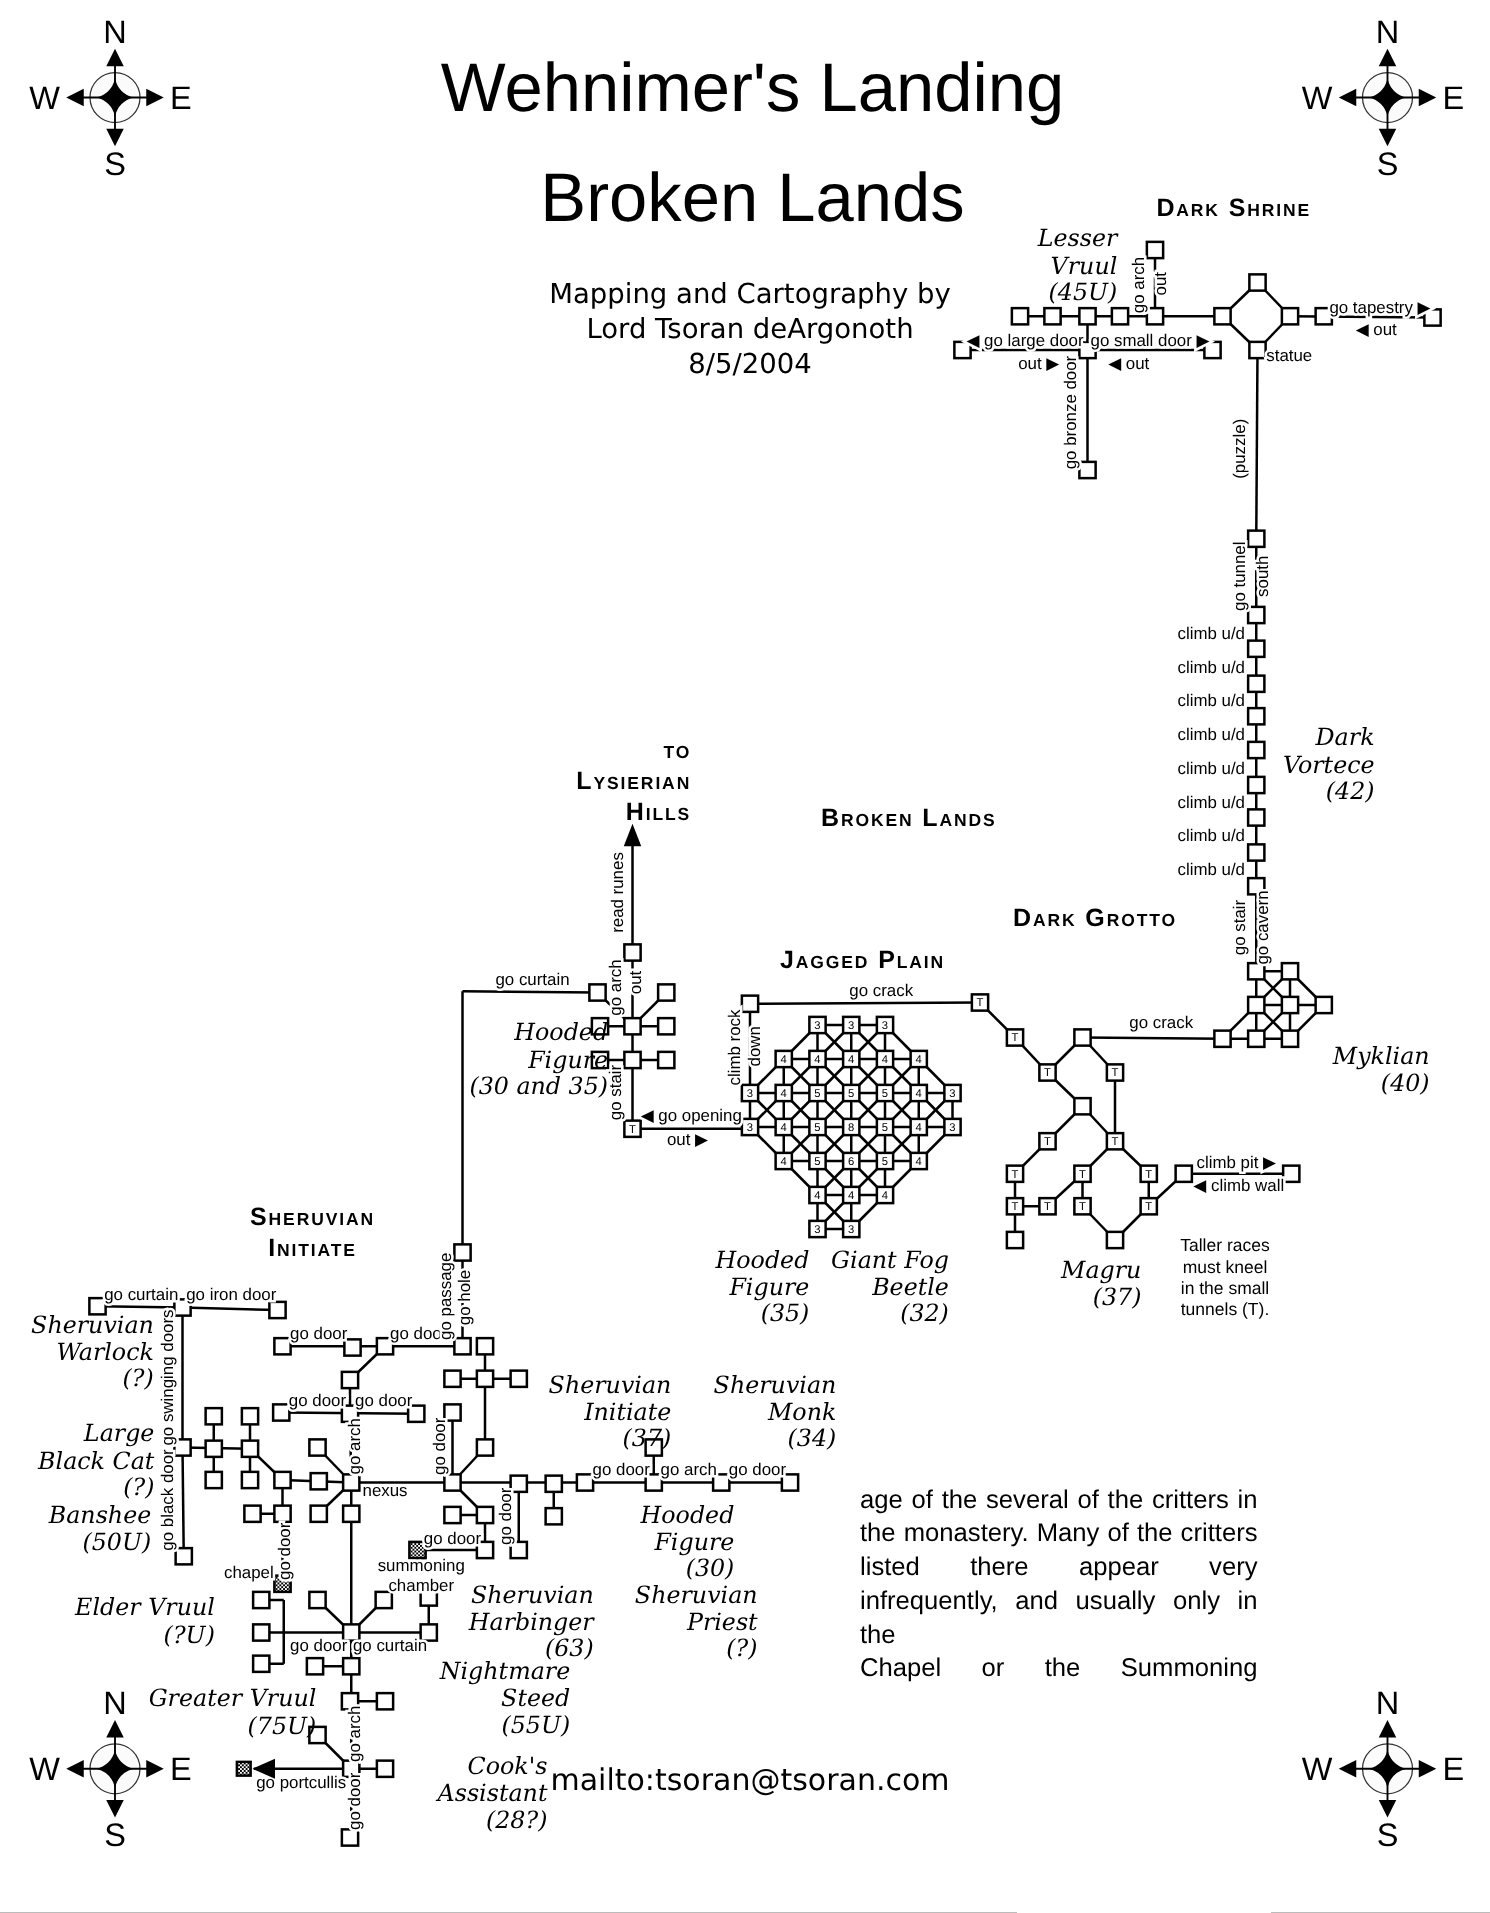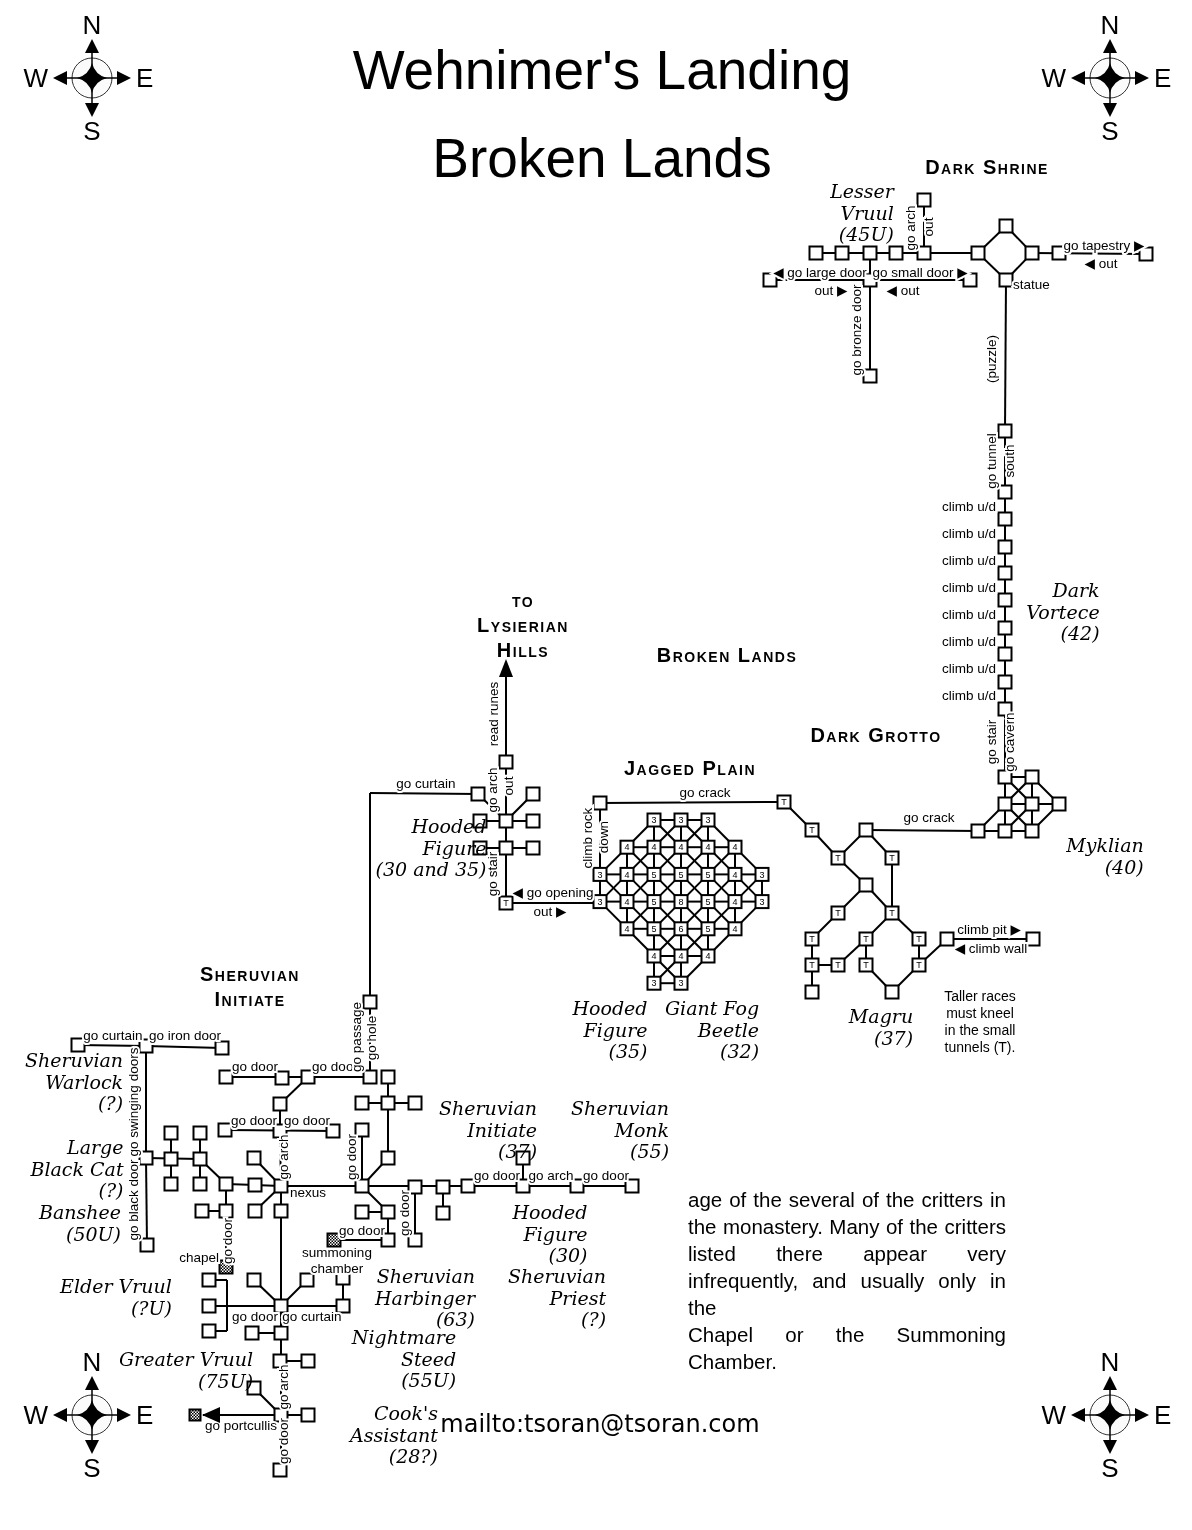--- a/index.html
+++ b/index.html
@@ -586,39 +586,43 @@
           <text x="44" y="9" text-anchor="start" font-size="26px" fill="#000000">E</text>
         </g>
       </g>
   </svg>
 
   <div class="title">
     <div class="title-line">Wehnimer's Landing</div>
     <div class="title-line">Broken Lands</div>
   </div>
 
+  <div class="credit">
+    <div>Mapping and Cartography by</div>
+    <div>Lord Tsoran deArgonoth</div>
+    <div>8/5/2004</div>
+  </div>
 
   <div class="note">
     <div class="note-line">age of the several of the critters in</div>
     <div class="note-line">the monastery.  Many of the critters</div>
     <div class="note-line">listed there  appear very</div>
     <div class="note-line">infrequently, and usually only in the</div>
     <div class="note-line">Chapel or the Summoning</div>
-    <div class="note-line last">Chamber.</div>
   </div>
 
   <div class="footer">
     <div>mailto:tsoran@tsoran.com</div>
   </div>
 
   <div id="headers">
       <div class="sec-header" style="left: 987px; top: 155px;">
         <div>Dark Shrine</div>
       </div>
-      <div class="sec-header" style="left: 523px; top: 588px;">
+      <div class="sec-header" style="left: 507px; top: 588px; text-align: right;">
         <div>to</div>
         <div>Lysierian</div>
         <div>Hills</div>
       </div>
       <div class="sec-header" style="left: 727px; top: 643px;">
         <div>Broken Lands</div>
       </div>
       <div class="sec-header" style="left: 690px; top: 756px;">
         <div>Jagged Plain</div>
       </div>
@@ -687,21 +691,21 @@
         <div>(75U)</div>
       </div>
       <div class="creature" style="left: 488px; top: 1098px;">
         <div>Sheruvian</div>
         <div>Initiate</div>
         <div>(37)</div>
       </div>
       <div class="creature" style="left: 620px; top: 1098px;">
         <div>Sheruvian</div>
         <div>Monk</div>
-        <div>(55)</div>
+        <div>(34)</div>
       </div>
       <div class="creature" style="left: 550px; top: 1202px;">
         <div>Hooded</div>
         <div>Figure</div>
         <div>(30)</div>
       </div>
       <div class="creature" style="left: 425px; top: 1266px;">
         <div>Sheruvian</div>
         <div>Harbinger</div>
         <div>(63)</div>

